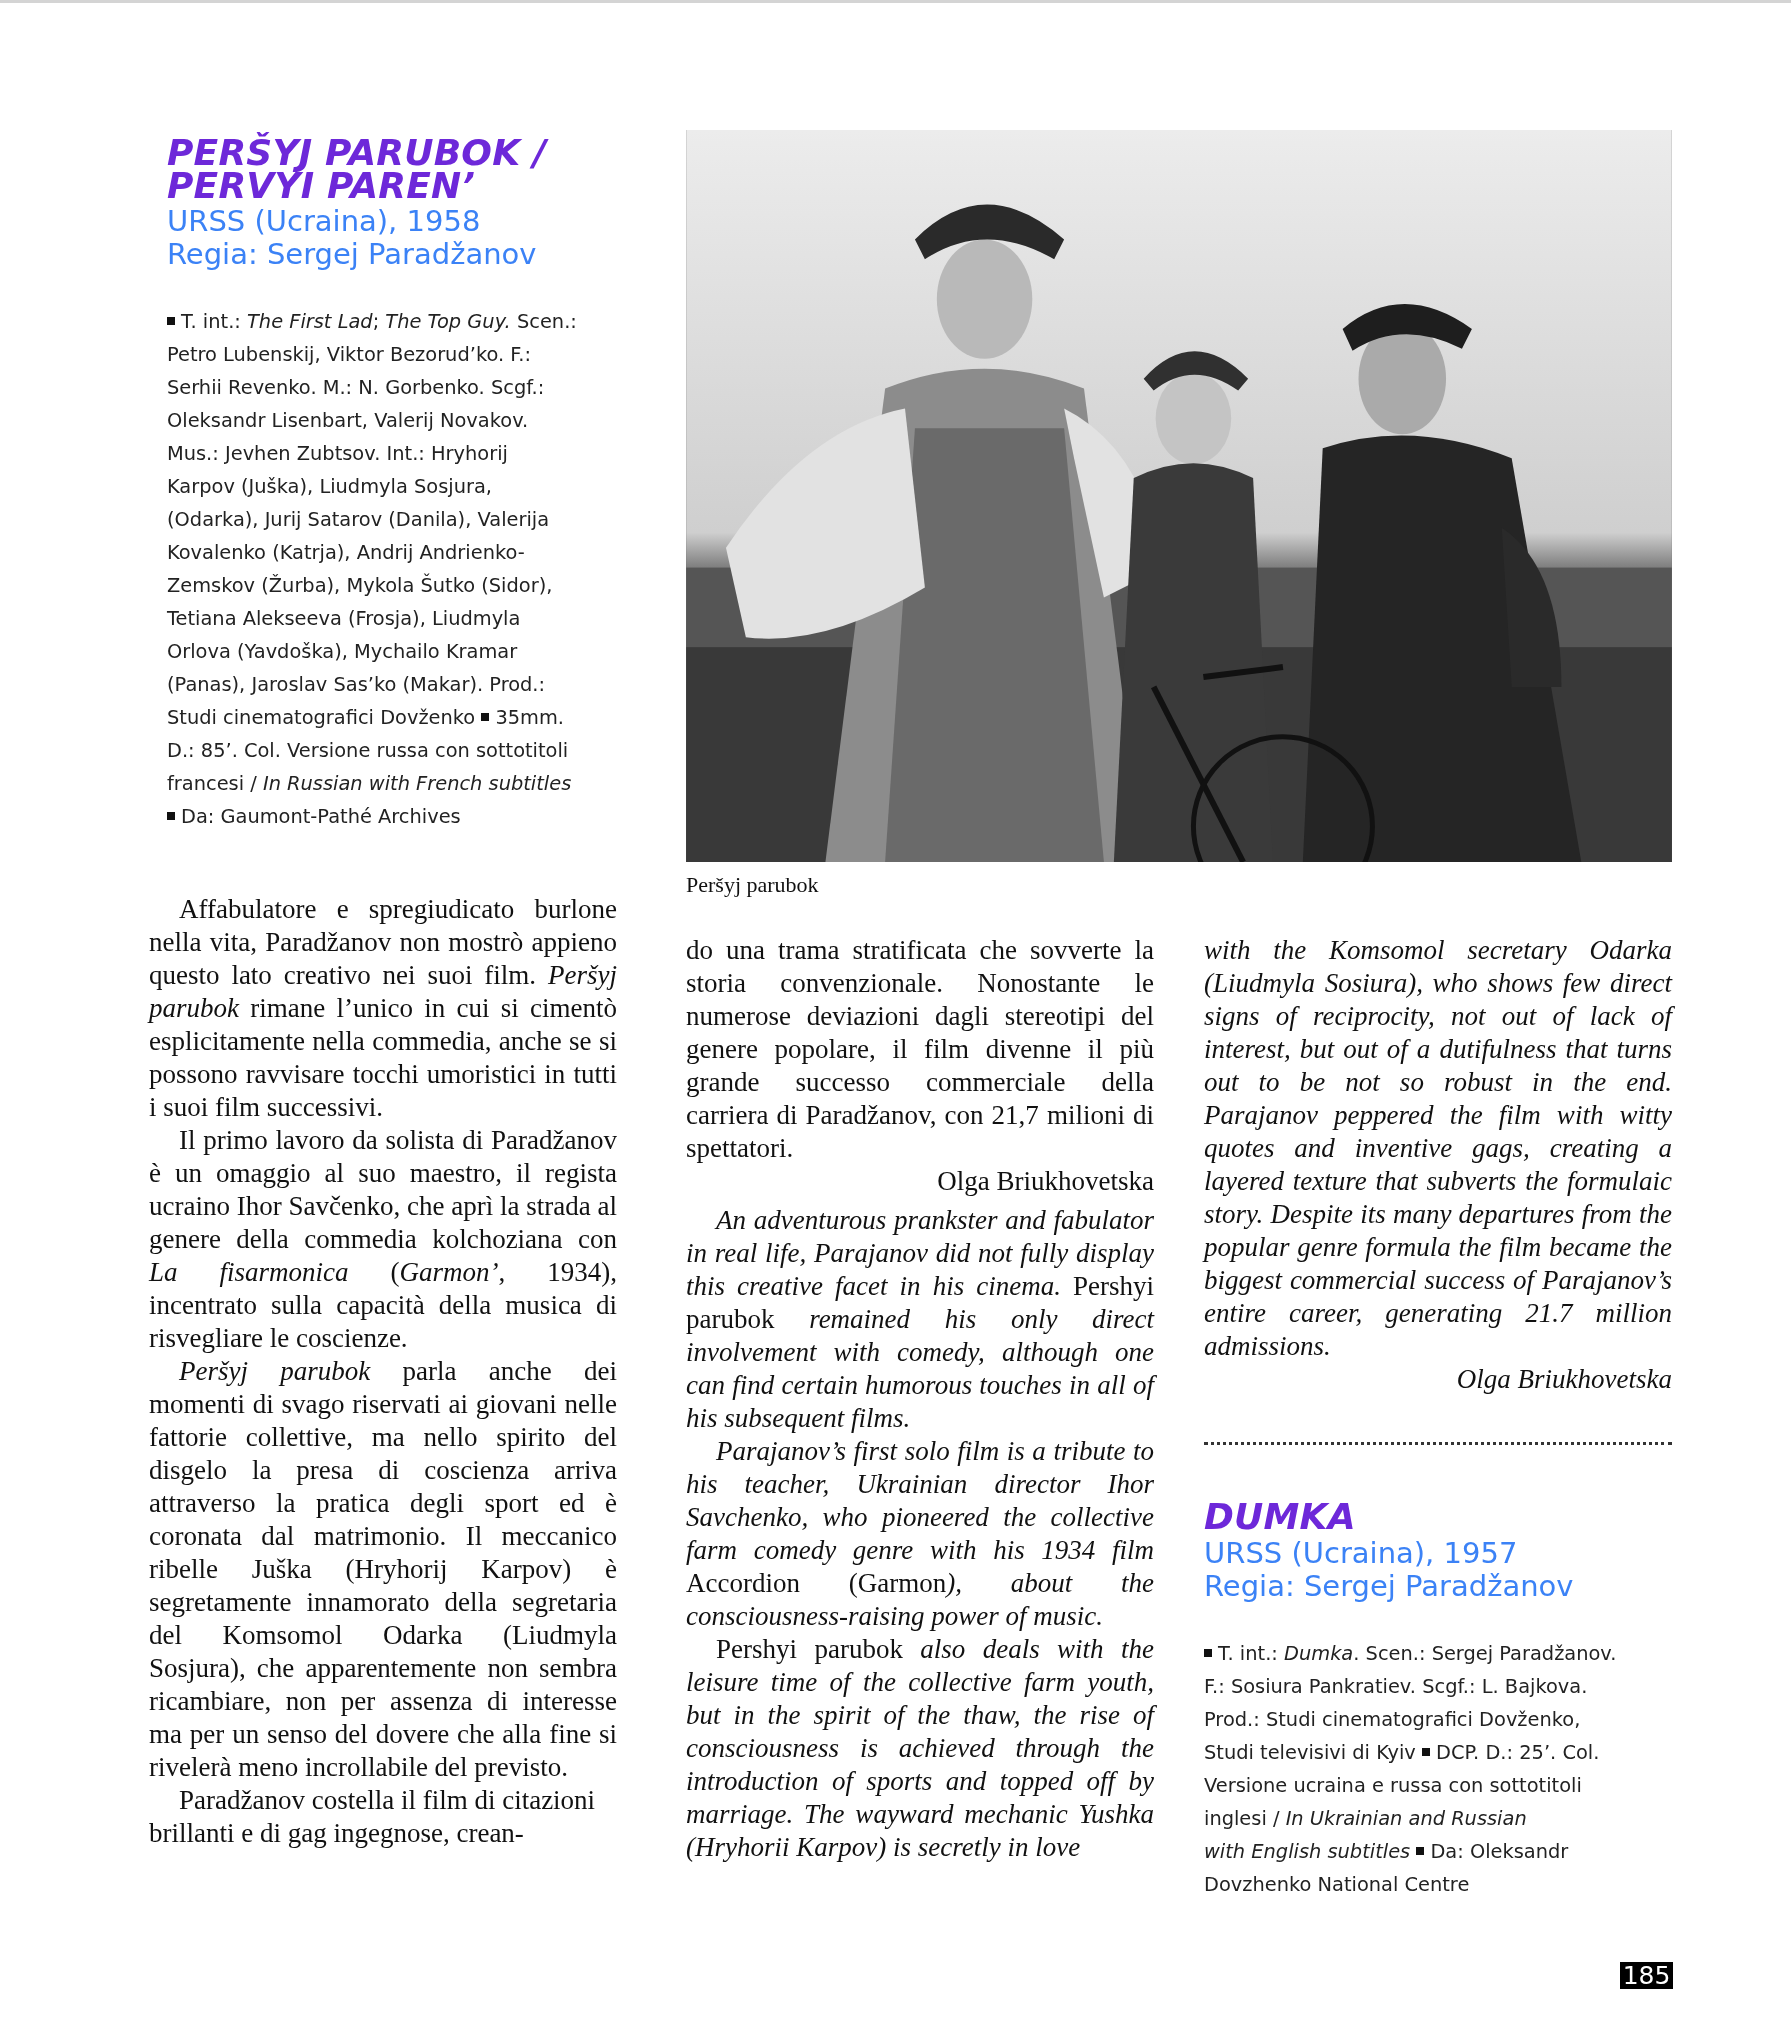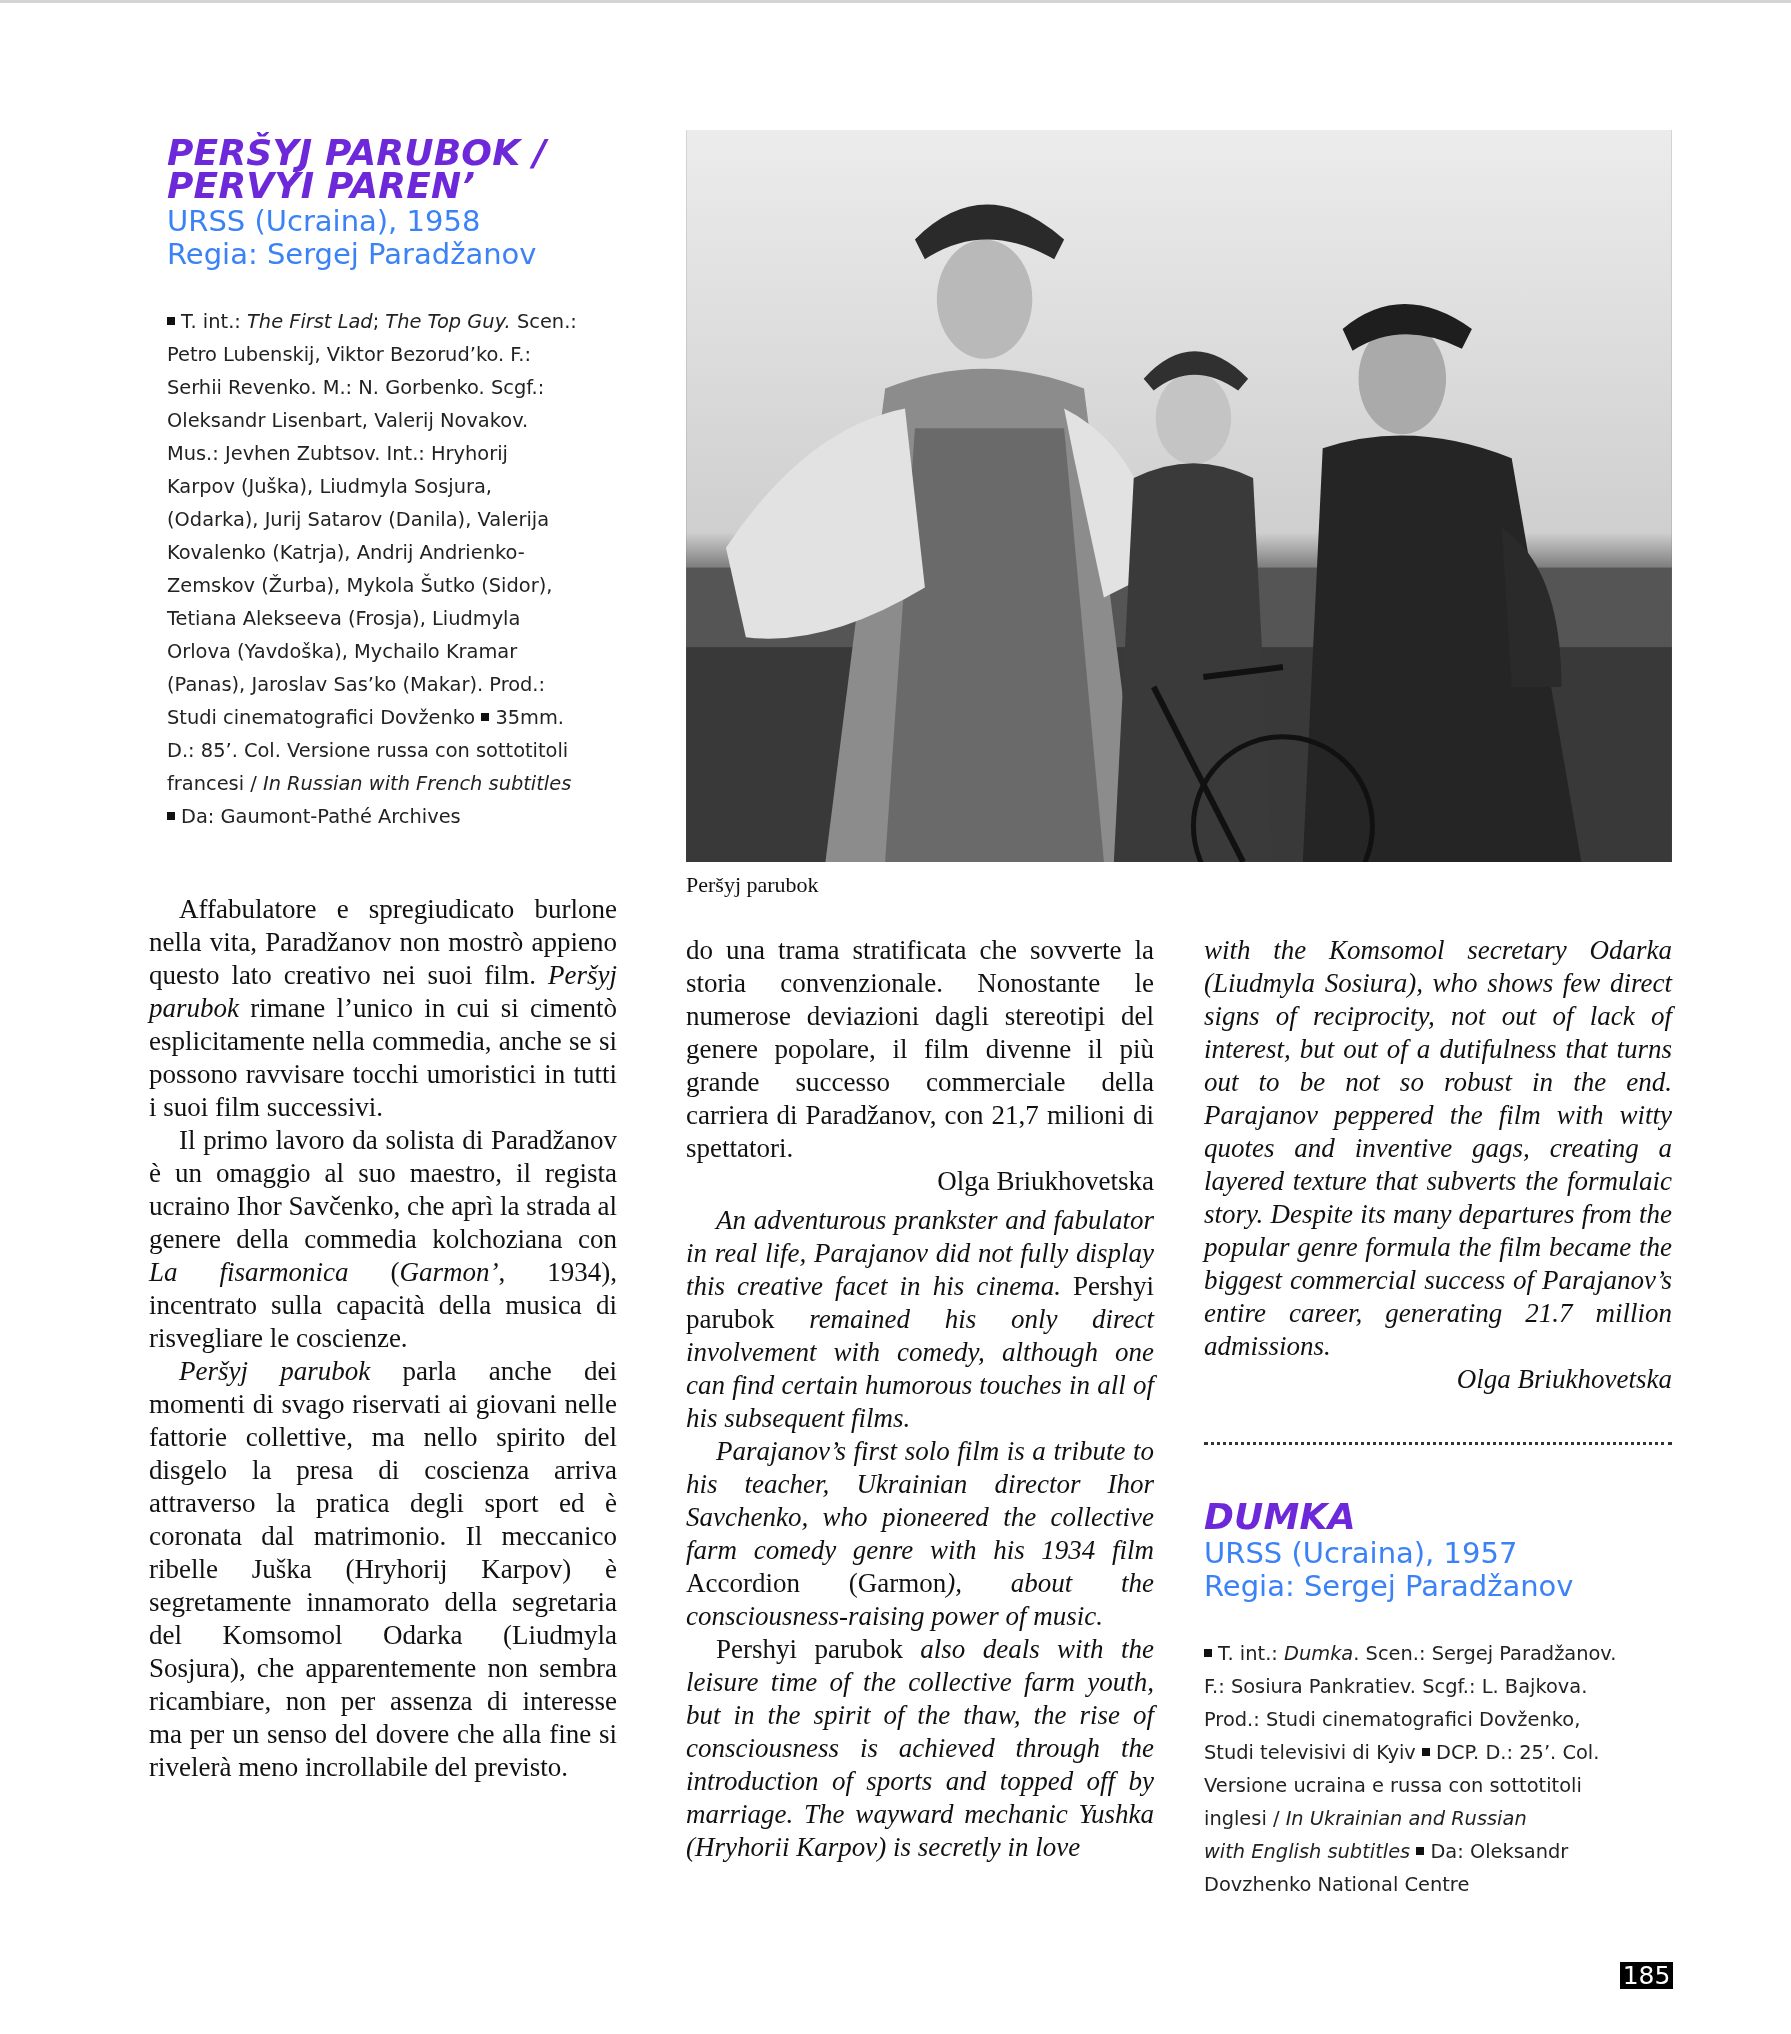--- a/index.html
+++ b/index.html
@@ -58,20 +58,21 @@
   <div><span>Studi cinematografici Dovženko </span><span class="bullet"></span><span>35mm.</span></div>
   <div>D.: 85’. Col. Versione russa con sottotitoli</div>
   <div><span>francesi / </span><i>In Russian with French subtitles</i></div>
   <div><span class="bullet"></span><span>Da: Gaumont-Pathé Archives</span></div>
 </div>
 
 <div class="body-text" style="left:149px; top:869px; width:468px;margin-top:24px;">
   <p><span>Affabulatore e spregiudicato burlone nella vita, Paradžanov non mostrò appieno questo lato creativo nei suoi film. </span><i>Peršyj parubok</i><span> rimane l’unico in cui si cimentò esplicitamente nella commedia, anche se si possono ravvisare tocchi umoristici in tutti i suoi film successivi.</span></p>
   <p><span>Il primo lavoro da solista di Paradžanov è un omaggio al suo maestro, il regista ucraino Ihor Savčenko, che aprì la strada al genere della commedia kolchoziana con </span><i>La fisarmonica</i><span> (</span><i>Garmon’</i><span>, 1934), incentrato sulla capacità della musica di risvegliare le coscienze.</span></p>
   <p><i>Peršyj parubok</i><span> parla anche dei momenti di svago riservati ai giovani nelle fattorie collettive, ma nello spirito del disgelo la presa di coscienza arriva attraverso la pratica degli sport ed è coronata dal matrimonio. Il meccanico ribelle Juška (Hryhorij Karpov) è segretamente innamorato della segretaria del Komsomol Odarka (Liudmyla Sosjura), che apparentemente non sembra ricambiare, non per assenza di interesse ma per un senso del dovere che alla fine si rivelerà meno incrollabile del previsto.</span></p>
+  <p style="text-align:left;"><span>Paradžanov costella il film di citazioni brillanti e di gag ingegnose, crean-</span></p>
 </div>
 
 <div class="photo" title="Black-and-white film still: two women in floral wreaths and embroidered blouses and a young man in a cap standing with a bicycle in a field">
   <svg width="986" height="732" viewBox="0 0 991 736">
     <defs>
       <linearGradient id="sky" x1="0" y1="0" x2="0" y2="1">
         <stop offset="0" stop-color="#ececec"></stop>
         <stop offset="0.55" stop-color="#cfcfcf"></stop>
         <stop offset="0.6" stop-color="#7a7a7a"></stop>
         <stop offset="1" stop-color="#3a3a3a"></stop>

